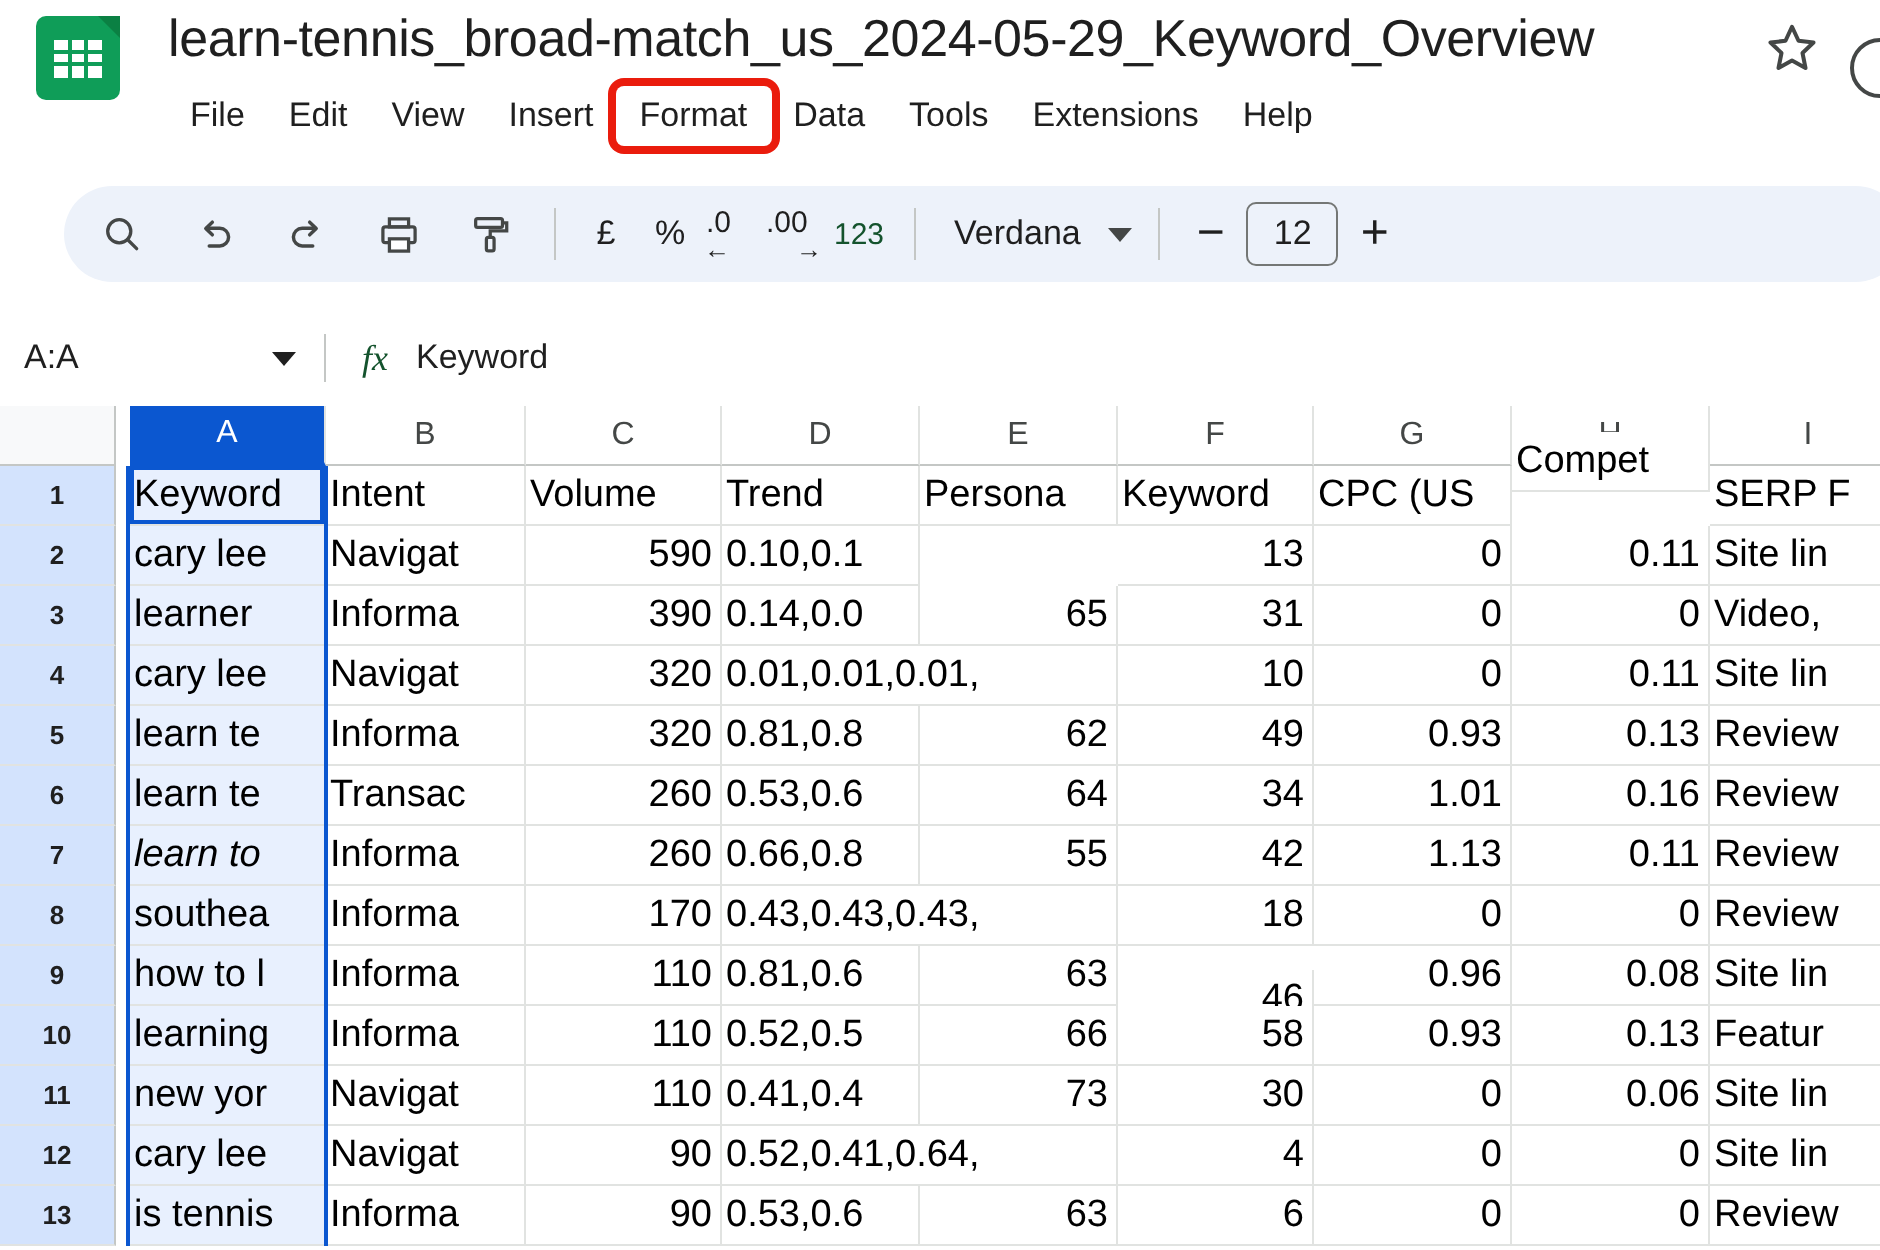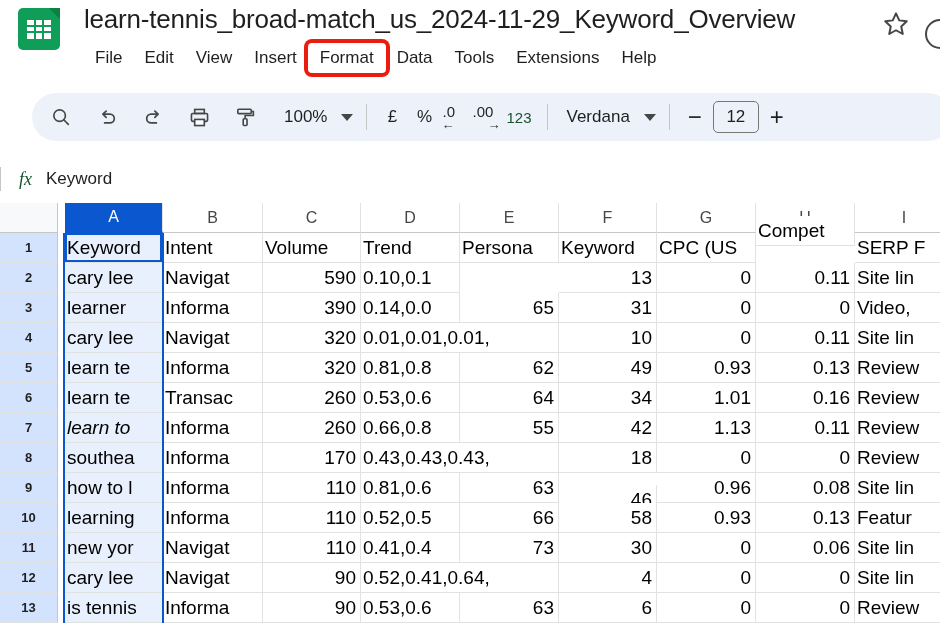--- a/index.html
+++ b/index.html
@@ -172,21 +172,21 @@
   <div class="titlebar">
     <div class="doc-icon">
       <div class="fold"></div>
       <div class="grid">
           <i class="h1"></i>
           <i class="h2"></i>
           <i class="v1"></i>
           <i class="v2"></i>
         </div>
     </div>
-    <div class="doc-title">learn-tennis_broad-match_us_2024-11-29_Keyword_Overview</div>
+    <div class="doc-title">learn-tennis_broad-match_us_2024-05-29_Keyword_Overview</div>
     <svg class="star-icon" viewBox="0 0 24 24">
       <path d="M12 3.5l2.6 5.6 6 .7-4.4 4.2 1.2 6L12 17l-5.4 3 1.2-6L3.4 9.8l6-.7z" fill="none" stroke="#444746" stroke-width="1.6" stroke-linejoin="round"></path>
     </svg>
     <div class="avatar-partial"></div>
 
     <div class="menubar">
       <div class="menu-item">File</div>
       <div class="menu-item">Edit</div>
       <div class="menu-item">View</div>
       <div class="menu-item">Insert</div>
@@ -230,24 +230,20 @@
     </div>
 
     <div class="tb-btn">
       <svg width="23" height="23" viewBox="0 0 24 24">
         <rect x="4" y="3.4" width="14" height="4.6" rx="1" fill="none" stroke="#444746" stroke-width="1.7"></rect>
         <path d="M18 5.7h2.2v4.2H11.6v3.4" fill="none" stroke="#444746" stroke-width="1.7"></path>
         <rect x="9.6" y="13.3" width="4" height="7" rx="1" fill="none" stroke="#444746" stroke-width="1.7"></rect>
       </svg>
     </div>
 
-    <div class="tb-zoom">
-      <span class="lbl">100%</span>
-      <span class="caret"></span>
-    </div>
 
     <div class="tb-sep"></div>
 
     <div class="tb-txt">£</div>
     <div class="tb-txt">%</div>
 
     <div class="dec0">
       <span class="d">.0</span>
       <span class="arr">←</span>
     </div>
@@ -266,20 +262,24 @@
     </div>
 
     <div class="tb-sep"></div>
 
     <div class="fs-minus">−</div>
     <div class="fs-box">12</div>
     <div class="fs-plus">+</div>
   </div>
 
   <div class="formulabar">
+    <div class="namebox">
+      <span class="nb-txt">A:A</span>
+      <span class="nb-caret"></span>
+    </div>
     <div class="fb-sep"></div>
     <span class="fx">fx</span>
     <span class="fb-value">Keyword</span>
   </div>
 
   <div class="gridwrap">
     <div class="corner"></div>
     <div class="col-head-row" id="col-heads">
         <div class="colh selected" style="left: 65px; width: 98px;">A</div>
         <div class="colh" style="left: 163px; width: 100px;">B</div>

